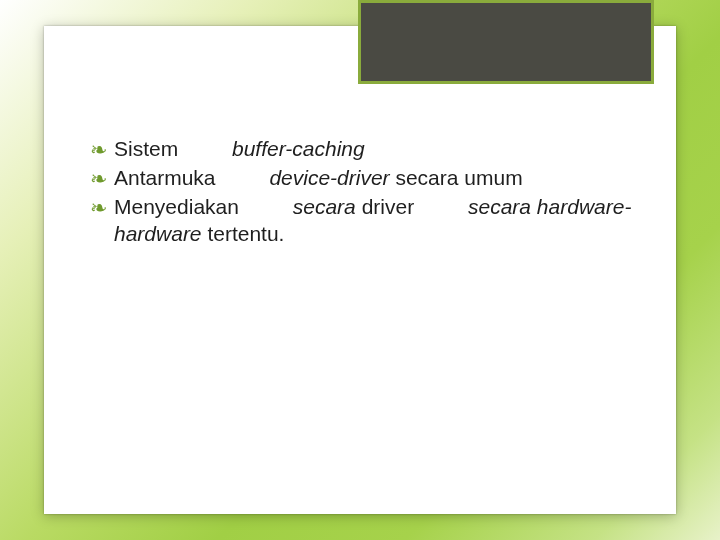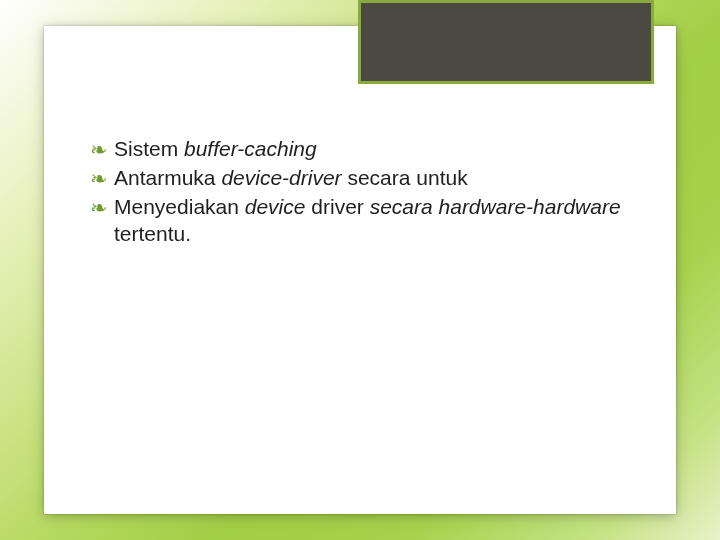--- a/index.html
+++ b/index.html
@@ -58,40 +58,40 @@
     position: relative;
   }
   .bullet .marker {
     position: absolute;
     left: 0;
     top: 1px;
     color: #6f9a2d;
     font-size: 21px;
     font-family: "Segoe Script", "Comic Sans MS", cursive;
   }
-  .italic { font-style: italic; }
+  .italic { font-style: italic; margin-left: 48px; }
 </style>
 </head>
 <body>
 
 <div class="slide">
   <div class="card">
     <div class="accent"></div>
     <div class="content">
 
       <div class="bullet">
         <span class="marker">❧</span>
         <span>Sistem </span><span class="italic">buffer-caching</span>
       </div>
 
       <div class="bullet">
         <span class="marker">❧</span>
-        <span>Antarmuka </span><span class="italic">device-driver </span><span>secara untuk</span>
+        <span>Antarmuka </span><span class="italic">device-driver </span><span>secara umum</span>
       </div>
 
       <div class="bullet">
         <span class="marker">❧</span>
-        <span>Menyediakan </span><span class="italic">device </span><span>driver </span><span class="italic">secara hardware-hardware </span><span>tertentu.</span>
+        <span>Menyediakan </span><span class="italic">secara </span><span>driver </span><span class="italic">secara hardware-hardware </span><span>tertentu.</span>
       </div>
 
     </div>
   </div>
 </div>
 
 </body></html>

